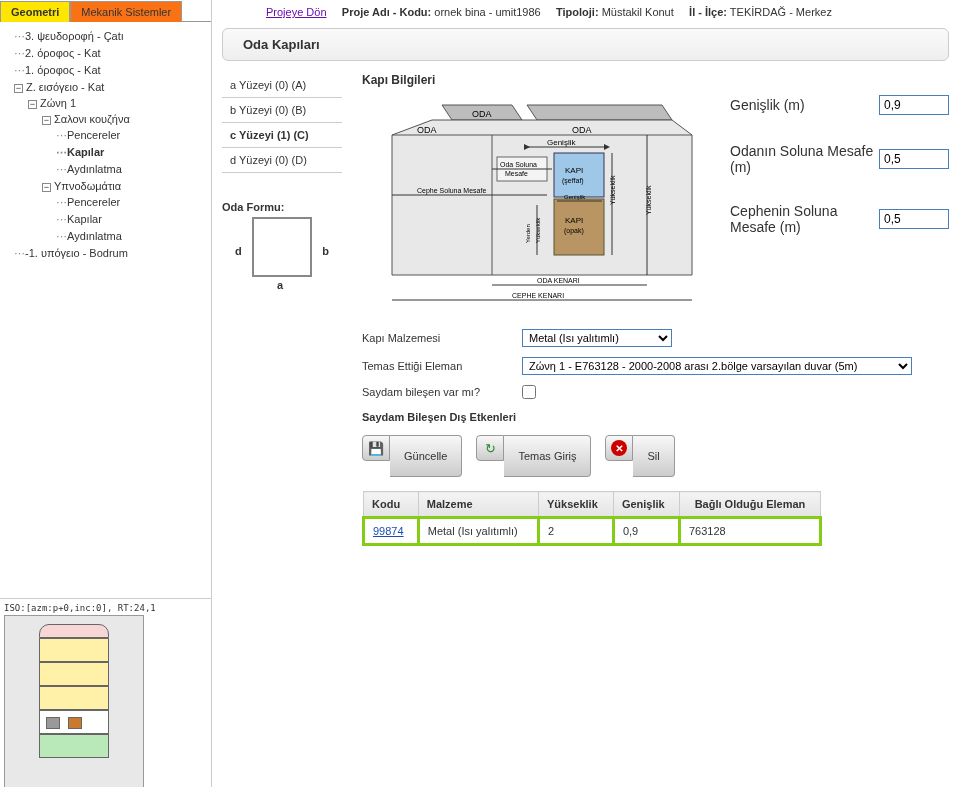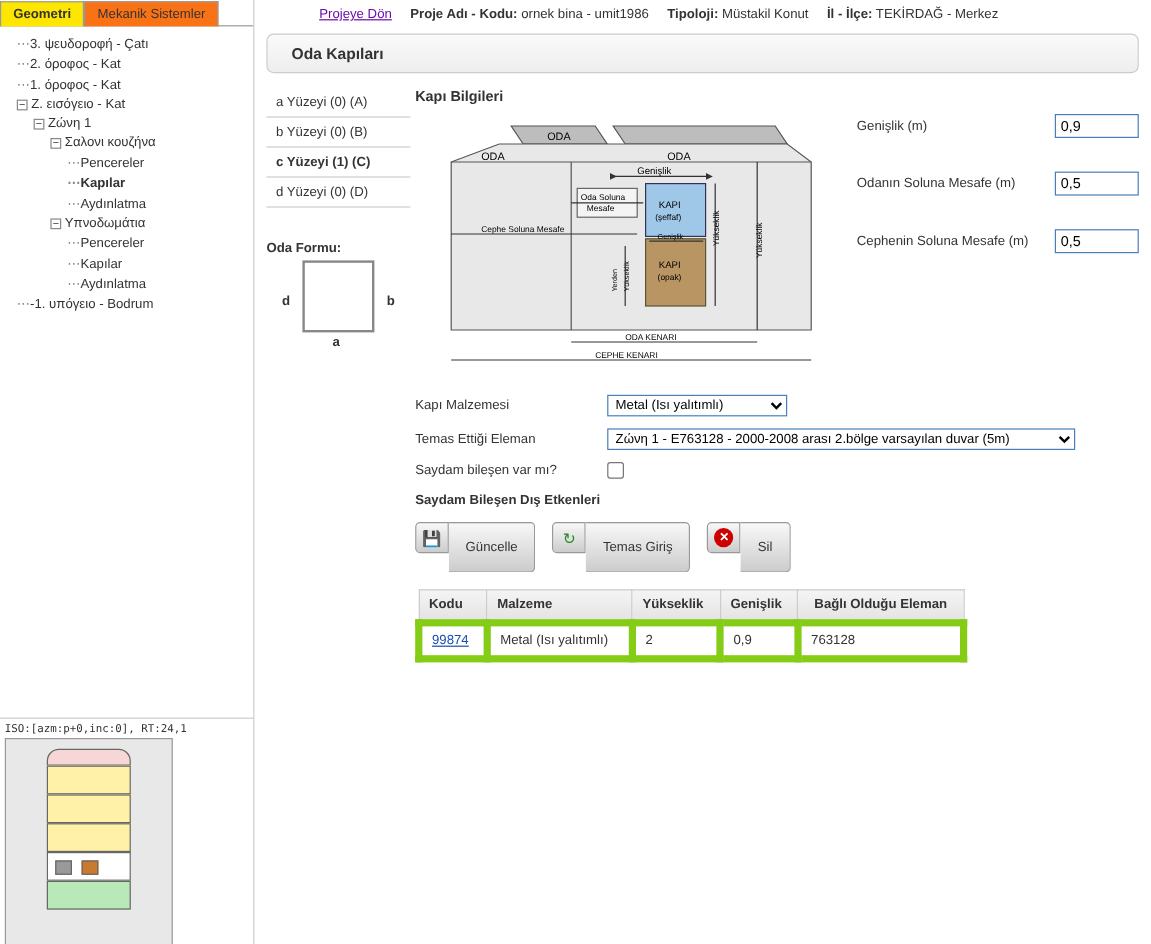--- a/index.html
+++ b/index.html
@@ -20,55 +20,55 @@
 .tree-line { color: #888; }
 .preview-box { margin-top: 330px; border-top: 1px solid #ccc; padding: 4px; }
 .preview-label { font-size: 9px; font-family: monospace; }
 .bldg-preview { width: 140px; height: 180px; border: 1px solid #999; background: #e8e8e8; position: relative; margin-top: 2px; }
 .floor-row { position: absolute; left: 34px; width: 70px; height: 24px; border: 1px solid #666; }
 .right-panel { flex: 1; padding: 0 10px; }
 .topbar { padding: 6px 4px; font-size: 11px; }
 .topbar a { color: #6a0dad; font-weight: normal; text-decoration: underline; margin-left: 40px; }
 .topbar b { font-weight: bold; }
 .section-title { background: linear-gradient(#fafafa,#eee); border: 1px solid #ccc; border-radius: 6px; padding: 8px 20px; margin: 4px 0 12px 0; font-weight: bold; font-size: 13px; }
-.content-row { display: flex; gap: 4px; }
+.content-row { display: flex; gap: 20px; }
 .surfaces-col { width: 120px; }
 .surface-item { padding: 6px 8px; border-bottom: 1px solid #ccc; cursor: pointer; white-space: nowrap; }
 .surface-item.active { font-weight: bold; }
 .form-col { flex: 1; }
 .kat-formu { margin-top: 20px; }
 .kat-formu-title { font-weight: bold; margin-bottom: 4px; }
 .shape-box { width: 60px; height: 60px; background: #777; border: 2px solid #555; position: relative; margin: 0 auto; }
 .shape-box.white { background: #fff; border: 2px solid #888; }
 .shape-lbl { position: absolute; font-weight: bold; font-size: 11px; }
 .heading { font-weight: bold; font-size: 12px; margin-bottom: 8px; }
 .diagram-and-fields { display: flex; gap: 18px; margin-bottom: 14px; align-items: flex-start; }
 .diagram { width: 350px; height: 220px; position: relative; }
 .fields { flex: 1; }
 .fld { display: flex; justify-content: space-between; align-items: center; margin-bottom: 28px; }
-.fld label { font-size: 11px; }
+.fld label { font-size: 14px; }
 .fld input { width: 70px; padding: 2px 4px; border: 1px solid #4a7dbb; font-size: 12px; }
 .row2 { display: flex; align-items: center; margin-bottom: 10px; gap: 20px; }
 .row2 label { width: 140px; }
 .row2 select { border: 1px solid #4a7dbb; padding: 1px 2px; font-size: 11px; background: #fff; }
 .sel-wide { width: 390px; }
 .sel-med { width: 150px; }
 .chk { width: 14px; height: 14px; border: 1px solid #4a7dbb; }
 .subheading { font-weight: bold; margin: 12px 0; }
 .btn-row { display: flex; gap: 14px; margin-bottom: 14px; }
 .btn-group { display: flex; }
 .btn-icon { width: 28px; height: 26px; background: linear-gradient(#f8f8f8,#ccc); border: 1px solid #999; border-radius: 4px 0 0 4px; display: flex; align-items: center; justify-content: center; font-size: 13px; cursor: pointer; }
 .btn-label { height: 42px; background: linear-gradient(#f8f8f8,#ccc); border: 1px solid #999; border-left: none; border-radius: 0 4px 4px 0; padding: 0 14px; display: flex; align-items: center; cursor: pointer; font-size: 11px; }
 .icon-save { color: #1a5fb4; }
 .icon-refresh { color: #2a8a2a; }
 .icon-del { color: #c00; background: #c00; border-radius: 50%; width: 16px; height: 16px; display: flex; align-items: center; justify-content: center; }
 .icon-del::before { content: "✕"; color: #fff; font-size: 10px; font-weight: bold; }
 table.data { width: 460px; border-collapse: collapse; }
 table.data th { background: linear-gradient(#f4f4f4,#e4e4e4); border: 1px solid #ccc; padding: 6px 8px; text-align: left; font-size: 11px; }
-table.data td { border: 6px solid #84cc16; padding: 6px 8px; font-size: 11px; }
+table.data td { border: 3px solid #84cc16; padding: 6px 8px; font-size: 11px; }
 table.data a { color: #1a4db3; text-decoration: underline; }
 </style>
 </head>
 <body>
 
 <div class="container">
 <div class="left-panel">
   <div class="tabs">
     <div class="tab active">Geometri</div>
     <div class="tab">Mekanik Sistemler</div>

